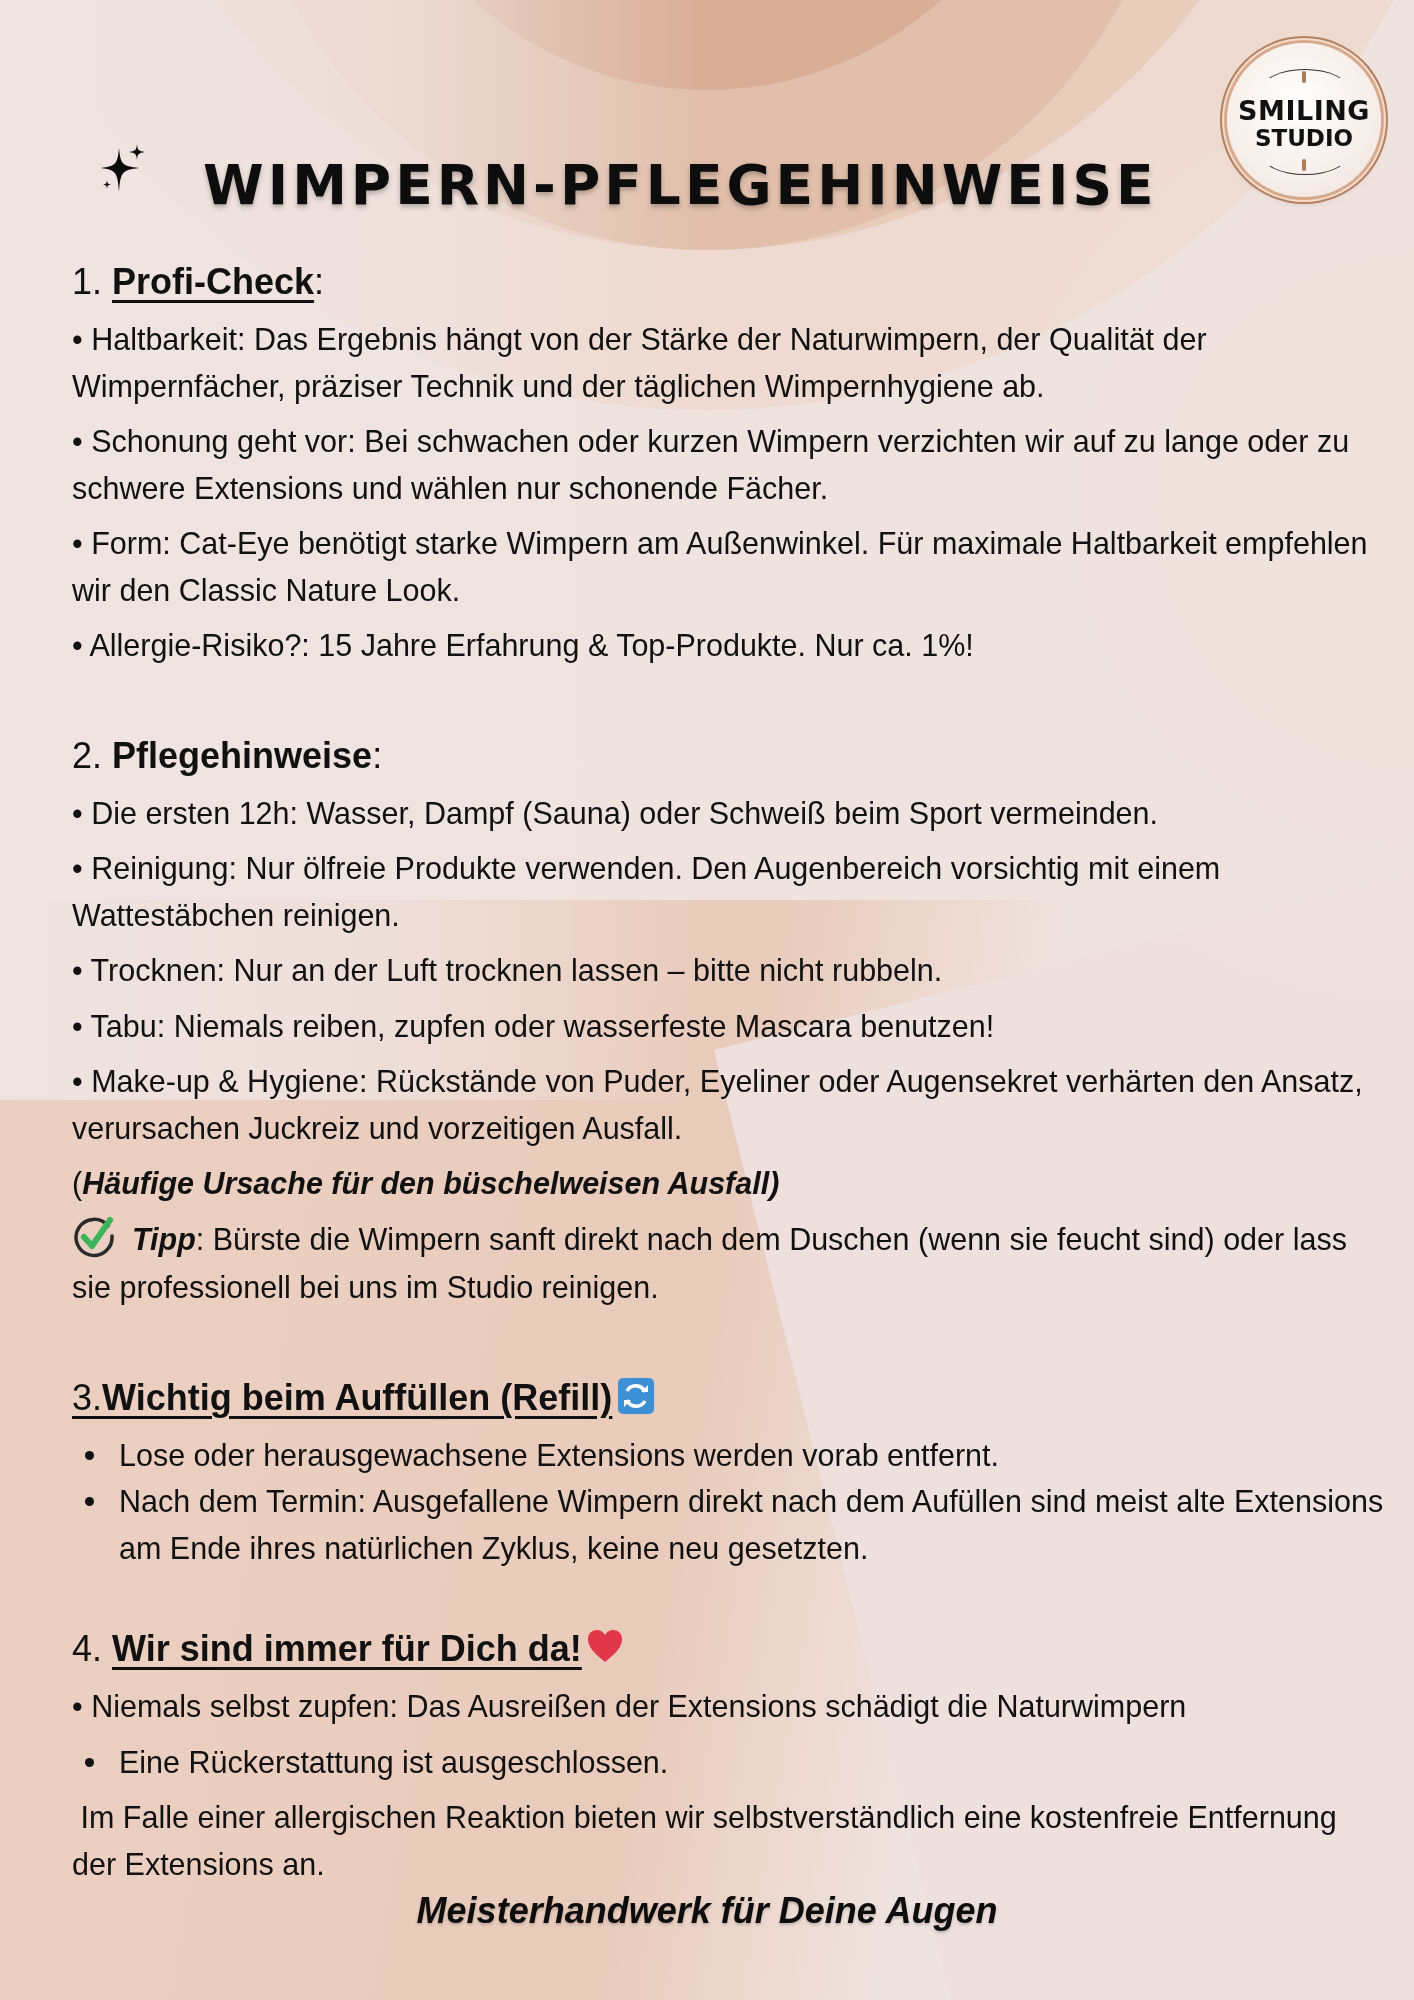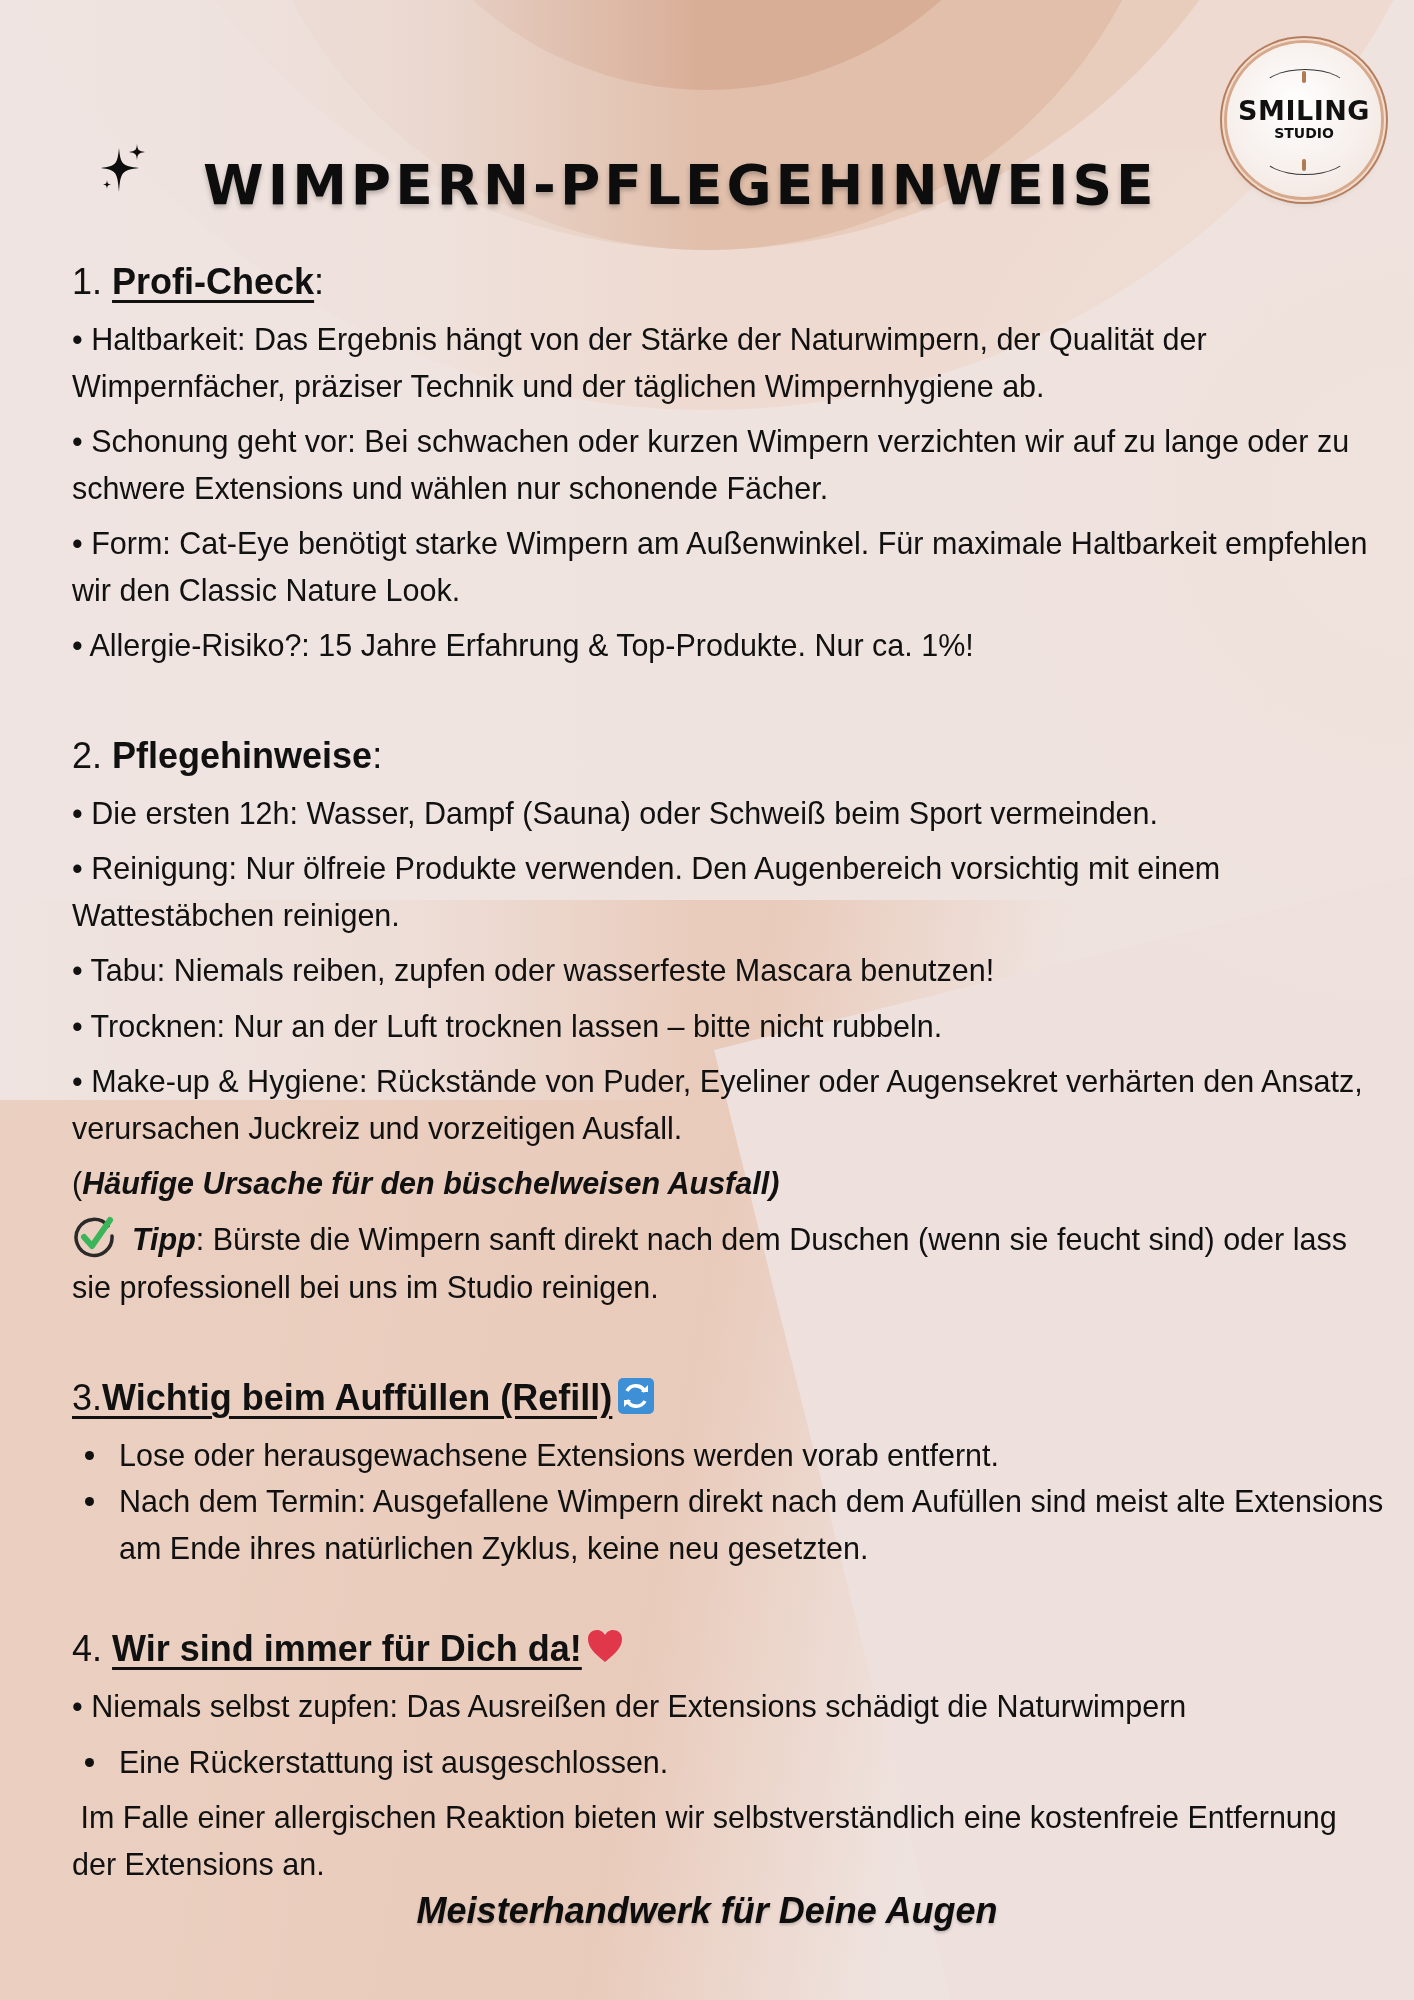--- a/index.html
+++ b/index.html
@@ -56,21 +56,21 @@
   .logo .arc-bot { top: 90px; border-top-color: transparent; border-left-color: transparent; border-right-color: transparent; }
   .logo .tick { position: absolute; left: 75px; width: 4px; height: 12px; background: #b07a52; border-radius: 2px; }
   .logo .tick.t1 { top: 28px; }
   .logo .tick.t2 { top: 116px; }
   .logo .l1 {
     position: absolute; top: 52px; left: 0; width: 154px; text-align: center;
     font-family: "DejaVu Sans", sans-serif; font-weight: bold; font-size: 27px; letter-spacing: 0.5px; color: #111;
   }
   .logo .l2 {
     position: absolute; top: 82px; left: 0; width: 154px; text-align: center;
-    font-family: "DejaVu Sans", sans-serif; font-weight: bold; font-size: 14px; color: #111;
+    font-family: "DejaVu Sans", sans-serif; font-weight: bold; font-size: 23px; color: #111;
   }
 
   .content {
     position: absolute; left: 63px; top: 248px; width: 1330px;
     font-size: 30.5px; line-height: 46.5px; color: #111;
   }
   .content p { margin: 9px; }
   .h {
     font-size: 36px; line-height: 50px; margin: 0 0 0 0;
   }
@@ -143,22 +143,22 @@
 
     <div class="gap"></div>
 
     <section>
       <p class="h">
         <span>2.</span>
         <b>Pflegehinweise</b><span>:</span>
       </p>
       <p>• Die ersten 12h:  Wasser, Dampf (Sauna) oder Schweiß beim Sport vermeinden.</p>
       <p>• Reinigung: Nur ölfreie Produkte verwenden. Den Augenbereich vorsichtig mit einem Wattestäbchen reinigen.</p>
+      <p>• Trocknen: Nur an der Luft trocknen lassen – bitte nicht  rubbeln.</p>
       <p>• Tabu: Niemals reiben, zupfen oder wasserfeste Mascara benutzen!</p>
-      <p>• Trocknen: Nur an der Luft trocknen lassen – bitte nicht  rubbeln.</p>
       <p>• Make-up &amp; Hygiene: Rückstände von Puder, Eyeliner oder Augensekret verhärten den Ansatz, verursachen Juckreiz und vorzeitigen Ausfall.</p>
       <p><span>(</span><span class="bi">Häufige Ursache für den büschelweisen Ausfall</span><span class="bi">)</span></p>
       <p>
         <svg class="icon-inline check-ic" viewBox="0 0 46 46">
           <path d="M36 12 A18 18 0 1 0 40 22" fill="none" stroke="#2a2a2a" stroke-width="3.5" stroke-linecap="round"></path>
           <path d="M12 23 L20 32 L38 6" fill="none" stroke="#3cb55a" stroke-width="6" stroke-linecap="round" stroke-linejoin="round"></path>
         </svg><span class="bi">Tipp</span><span>: Bürste die Wimpern sanft direkt nach dem Duschen (wenn sie feucht sind) oder lass sie professionell bei uns im Studio reinigen.</span>
       </p>
     </section>
 

